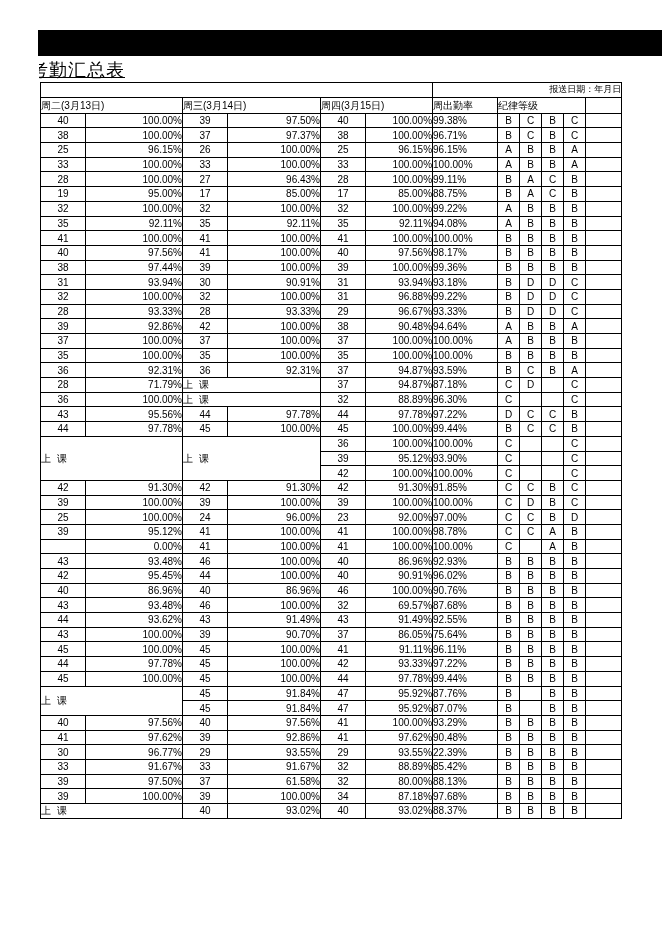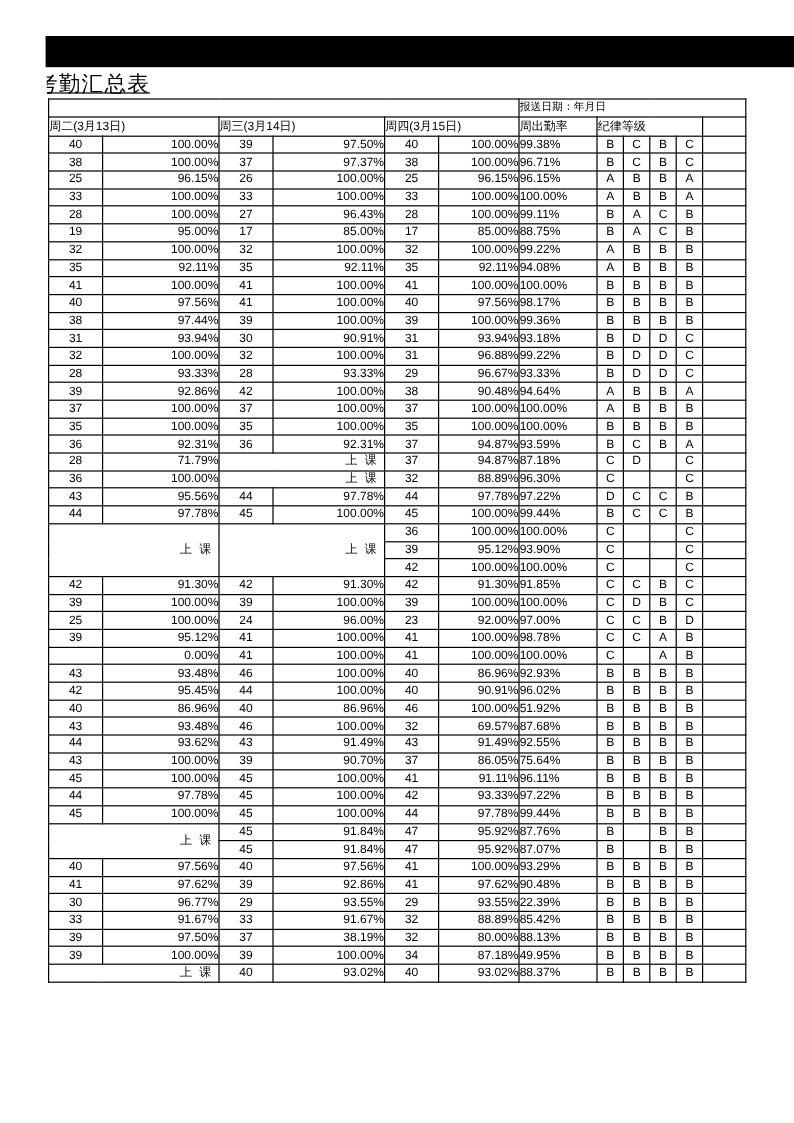--- a/index.html
+++ b/index.html
@@ -10,27 +10,27 @@
 
   .title-clip { position:absolute; left:39px; top:58px; width:190px; height:23px; overflow:hidden; }
   .title-clip span { display:inline-block; margin-left:-9px; font-size:18px; font-weight:normal;
                      text-decoration:underline; letter-spacing:1px; white-space:nowrap; }
 
   table.att { position:absolute; left:40px; top:82px; width:581px;
               border-collapse:collapse; table-layout:fixed; font-size:10px; }
   table.att td, table.att th { border:1px solid #000; height:14.7px; line-height:13px;
                                overflow:hidden; white-space:nowrap; font-weight:normal; padding:0; }
   td.prehead-left { border:none; border-top:1px solid #000; }
-  td.datecell { font-size:9px; text-align:left; height:17px; }
+  td.datecell { font-size:9px; text-align:right; height:17px; }
   table.att th { text-align:left; height:16px; }
   td.cnt   { text-align:center; }
   td.pct   { text-align:right; padding-right:10px; }
   td.rate  { padding-right:8px; }
   td.grade { text-align:center; }
-  td.merged{ text-align:right; letter-spacing:6px; padding-left:6px; vertical-align:middle; }
+  td.merged{ text-align:left; letter-spacing:6px; padding-left:6px; vertical-align:middle; }
   td.spare { }
 </style>
 </head>
 <body>
 
 <div class="topbar"></div>
 
 <div class="title-clip">
   <span>考勤汇总表</span>
 </div>
@@ -501,21 +501,21 @@
         <td class="grade">B</td>
         <td class="spare"></td>
       </tr>
       <tr>
         <td class="cnt">40</td>
         <td class="pct">86.96%</td>
         <td class="cnt">40</td>
         <td class="pct">86.96%</td>
         <td class="cnt">46</td>
         <td class="pct">100.00%</td>
-        <td class="rate">51.92%</td>
+        <td class="rate">90.76%</td>
         <td class="grade">B</td>
         <td class="grade">B</td>
         <td class="grade">B</td>
         <td class="grade">B</td>
         <td class="spare"></td>
       </tr>
       <tr>
         <td class="cnt">43</td>
         <td class="pct">93.48%</td>
         <td class="cnt">46</td>
@@ -677,38 +677,38 @@
         <td class="grade">B</td>
         <td class="grade">B</td>
         <td class="grade">B</td>
         <td class="grade">B</td>
         <td class="spare"></td>
       </tr>
       <tr>
         <td class="cnt">39</td>
         <td class="pct">97.50%</td>
         <td class="cnt">37</td>
-        <td class="pct">38.19%</td>
+        <td class="pct">61.58%</td>
         <td class="cnt">32</td>
         <td class="pct">80.00%</td>
         <td class="rate">88.13%</td>
         <td class="grade">B</td>
         <td class="grade">B</td>
         <td class="grade">B</td>
         <td class="grade">B</td>
         <td class="spare"></td>
       </tr>
       <tr>
         <td class="cnt">39</td>
         <td class="pct">100.00%</td>
         <td class="cnt">39</td>
         <td class="pct">100.00%</td>
         <td class="cnt">34</td>
         <td class="pct">87.18%</td>
-        <td class="rate">49.95%</td>
+        <td class="rate">97.68%</td>
         <td class="grade">B</td>
         <td class="grade">B</td>
         <td class="grade">B</td>
         <td class="grade">B</td>
         <td class="spare"></td>
       </tr>
       <tr>
         <td class="merged" colspan="2" rowspan="1">上课</td>
         <td class="cnt">40</td>
         <td class="pct">93.02%</td>

